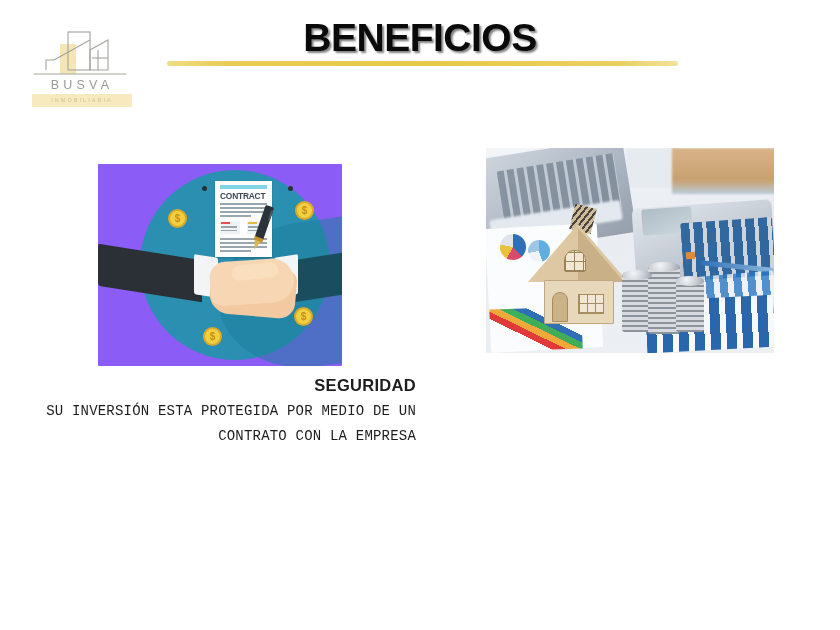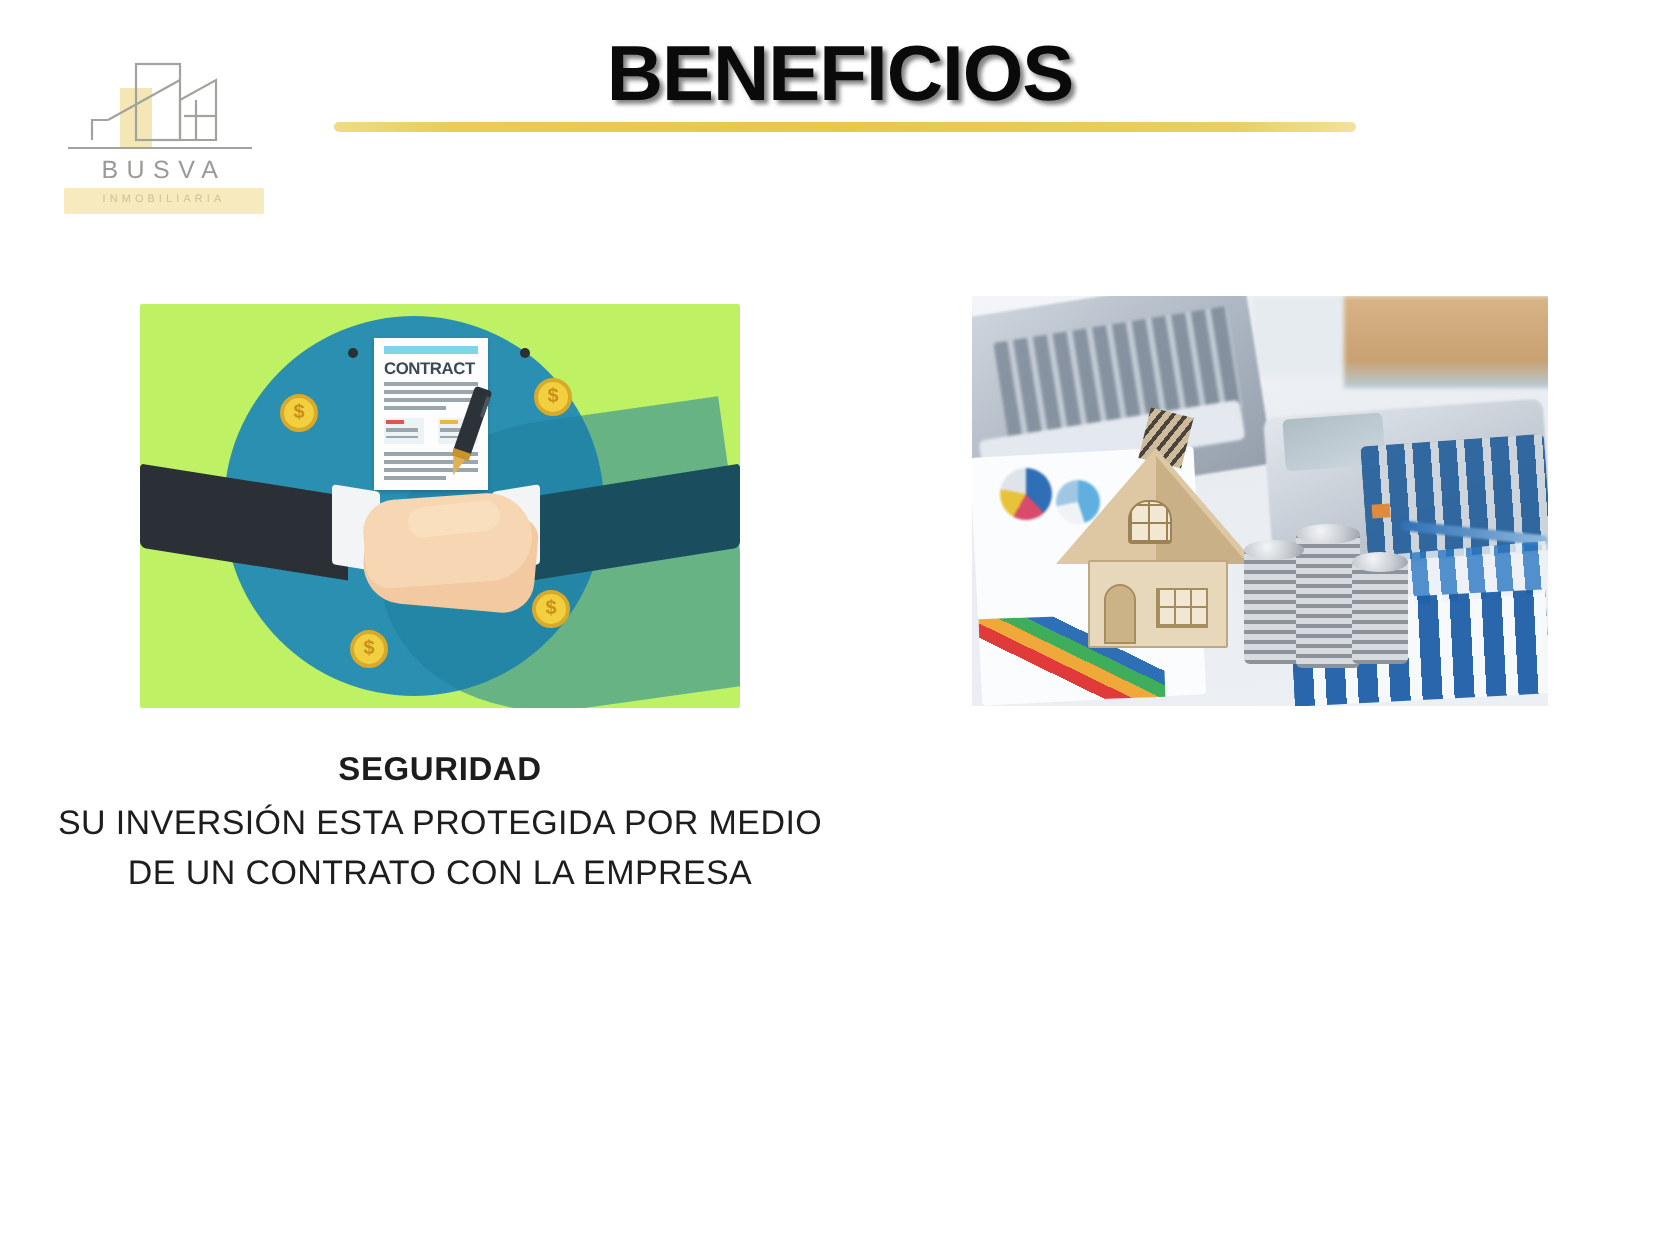--- a/index.html
+++ b/index.html
@@ -104,24 +104,24 @@
 
   .media-frame {
     position: relative;
     overflow: hidden;
     margin: 0 auto;
     background: #ffffff;
   }
 
   
   #illustration-handshake {
-    width: 300px;
+    width: 244px;
     height: 202px;
-    top: 12px;
-    background: #bef264;
+    top: 24px;
+    background: #8b5cf6;
     border-radius: 1px;
   }
   #illo-circle {
     position: absolute;
     left: 42px;
     top: 6px;
     width: 190px;
     height: 190px;
     border-radius: 50%;
     background: #2a8fb0;
@@ -508,40 +508,40 @@
     border-radius: 50%;
     background: radial-gradient(circle at 38% 34%, #f3f5f7 0%, #c8cdd3 55%, #9aa1a9 100%);
   }
   #coin-top-1 { left: 136px; top: 122px; width: 30px; height: 10px; }
   #coin-top-2 { left: 162px; top: 114px; width: 32px; height: 10px; }
   #coin-top-3 { left: 190px; top: 128px; width: 28px; height: 10px; }
 
   
   .benefit-caption {
     position: relative;
-    text-align: center;
+    text-align: right;
     color: #1d1d1d;
   }
   #caption-seguridad { margin-top: 32px; }
   #caption-ahorro    { margin-top: 36px; }
 
   .benefit-heading {
     font-size: 16.5px;
     font-weight: bold;
     letter-spacing: 0.3px;
     line-height: 22px;
     margin-bottom: 3px;
     font-family: "Liberation Sans", sans-serif;
   }
   .benefit-body {
-    font-size: 17px;
+    font-size: 14px;
     font-weight: normal;
     letter-spacing: 0.2px;
     line-height: 25px;
-    font-family: Liberation Sans, sans-serif;
+    font-family: Liberation Mono, monospace;
   }
 </style>
 </head>
 <body>
 
 <div id="slide-header">
 
   <div id="slide-title">BENEFICIOS</div>
 
   <div id="brand-logo">

